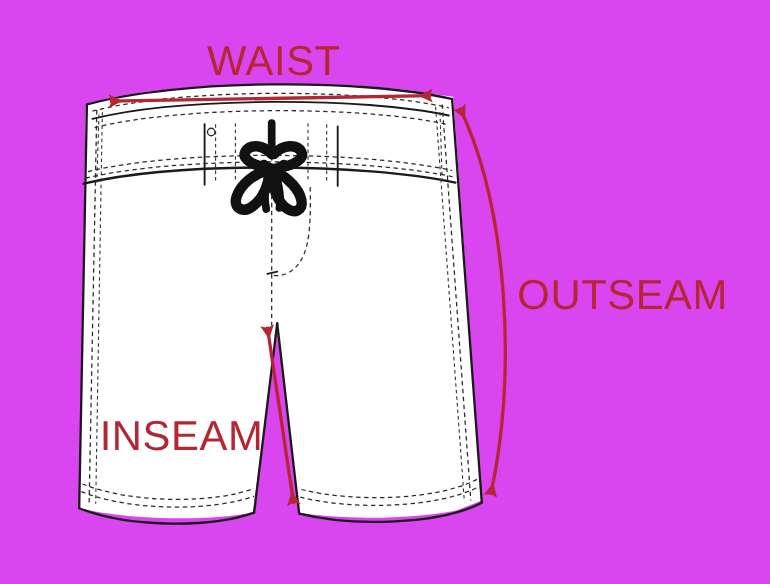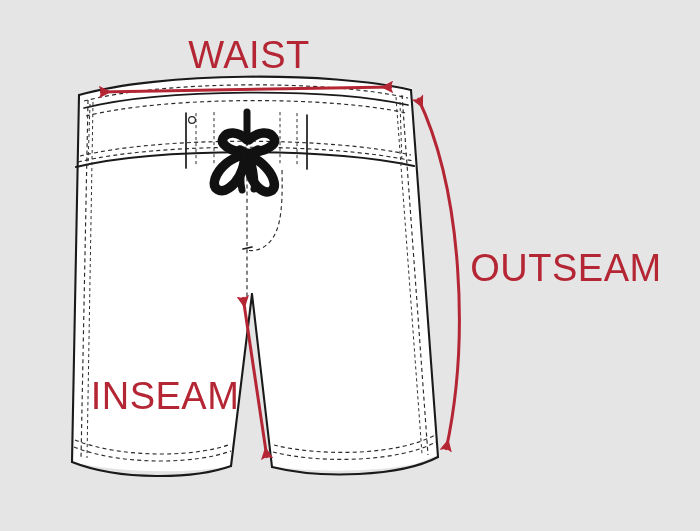--- a/index.html
+++ b/index.html
@@ -11,21 +11,21 @@
   body {
     width: 700px;
     height: 531px;
     overflow: hidden;
     font-family: "Liberation Sans", sans-serif;
   }
   #diagram-root {
     position: relative;
     width: 700px;
     height: 531px;
-    background: #e5e5e5;
+    background: #d946ef;
     text-align: center;
   }
   svg#shorts-svg {
     display: block;
     width: 700px;
     height: 531px;
   }
   .garment-fill {
     fill: #ffffff;
   }

